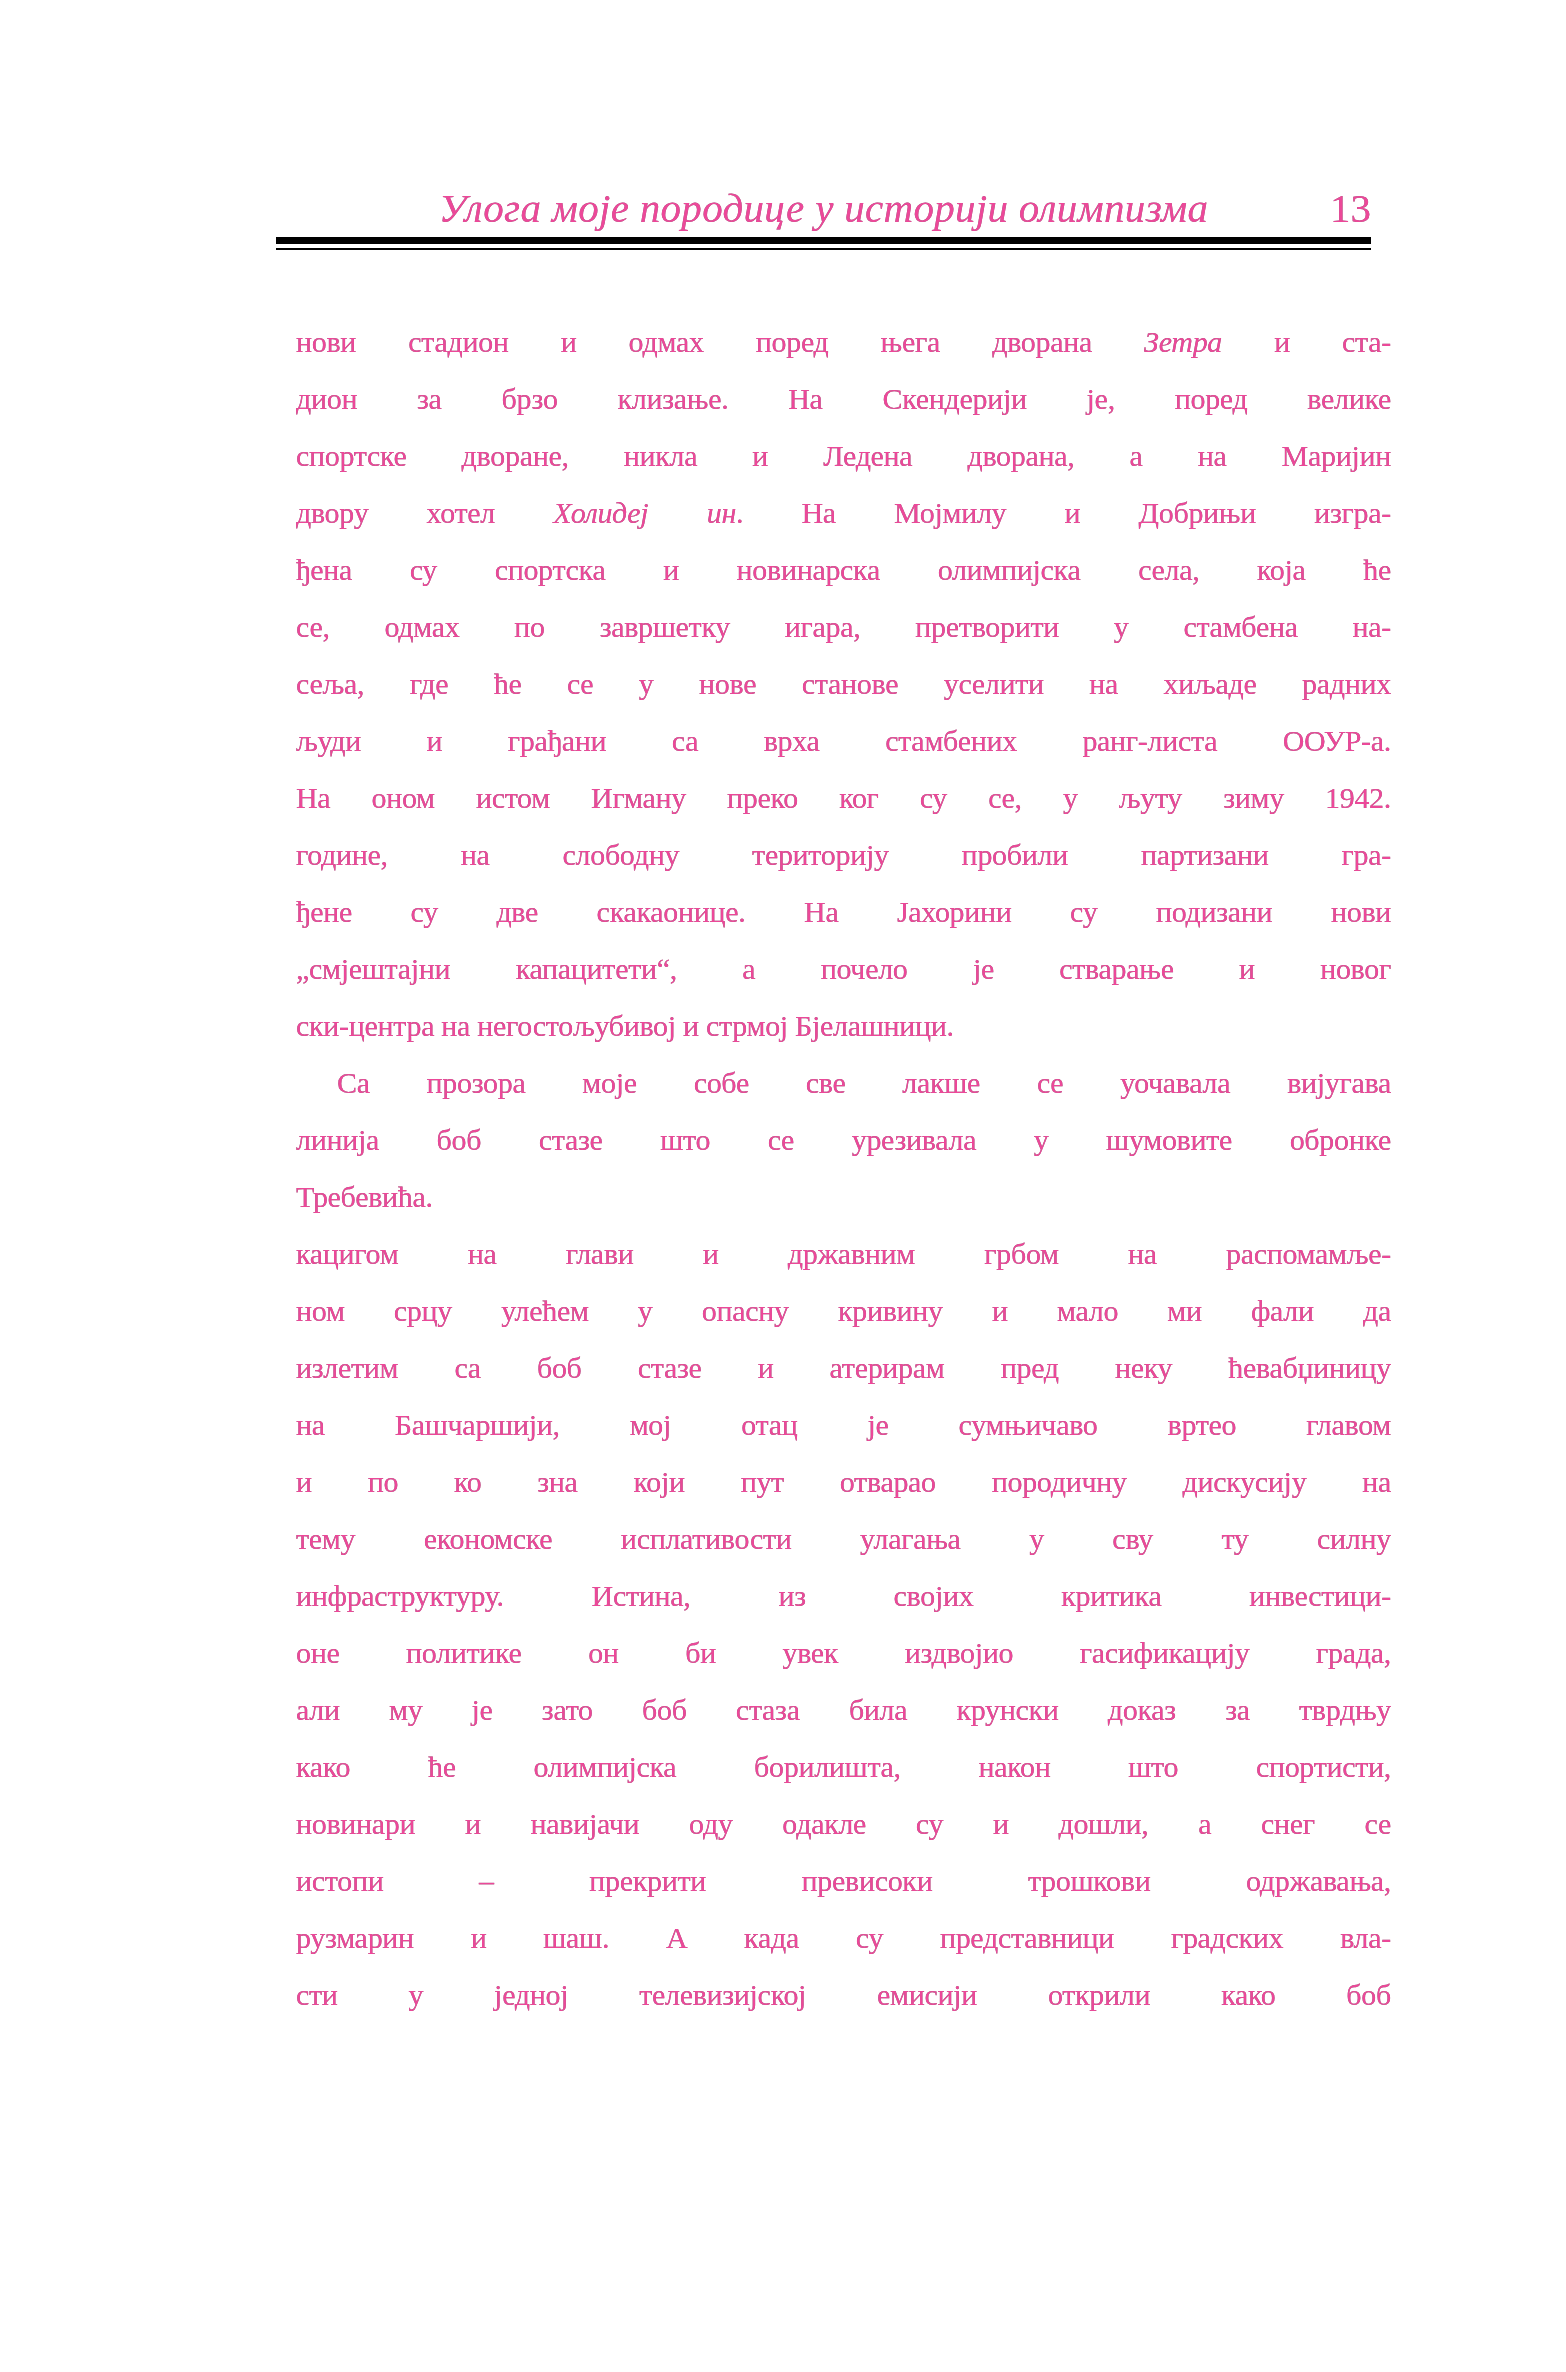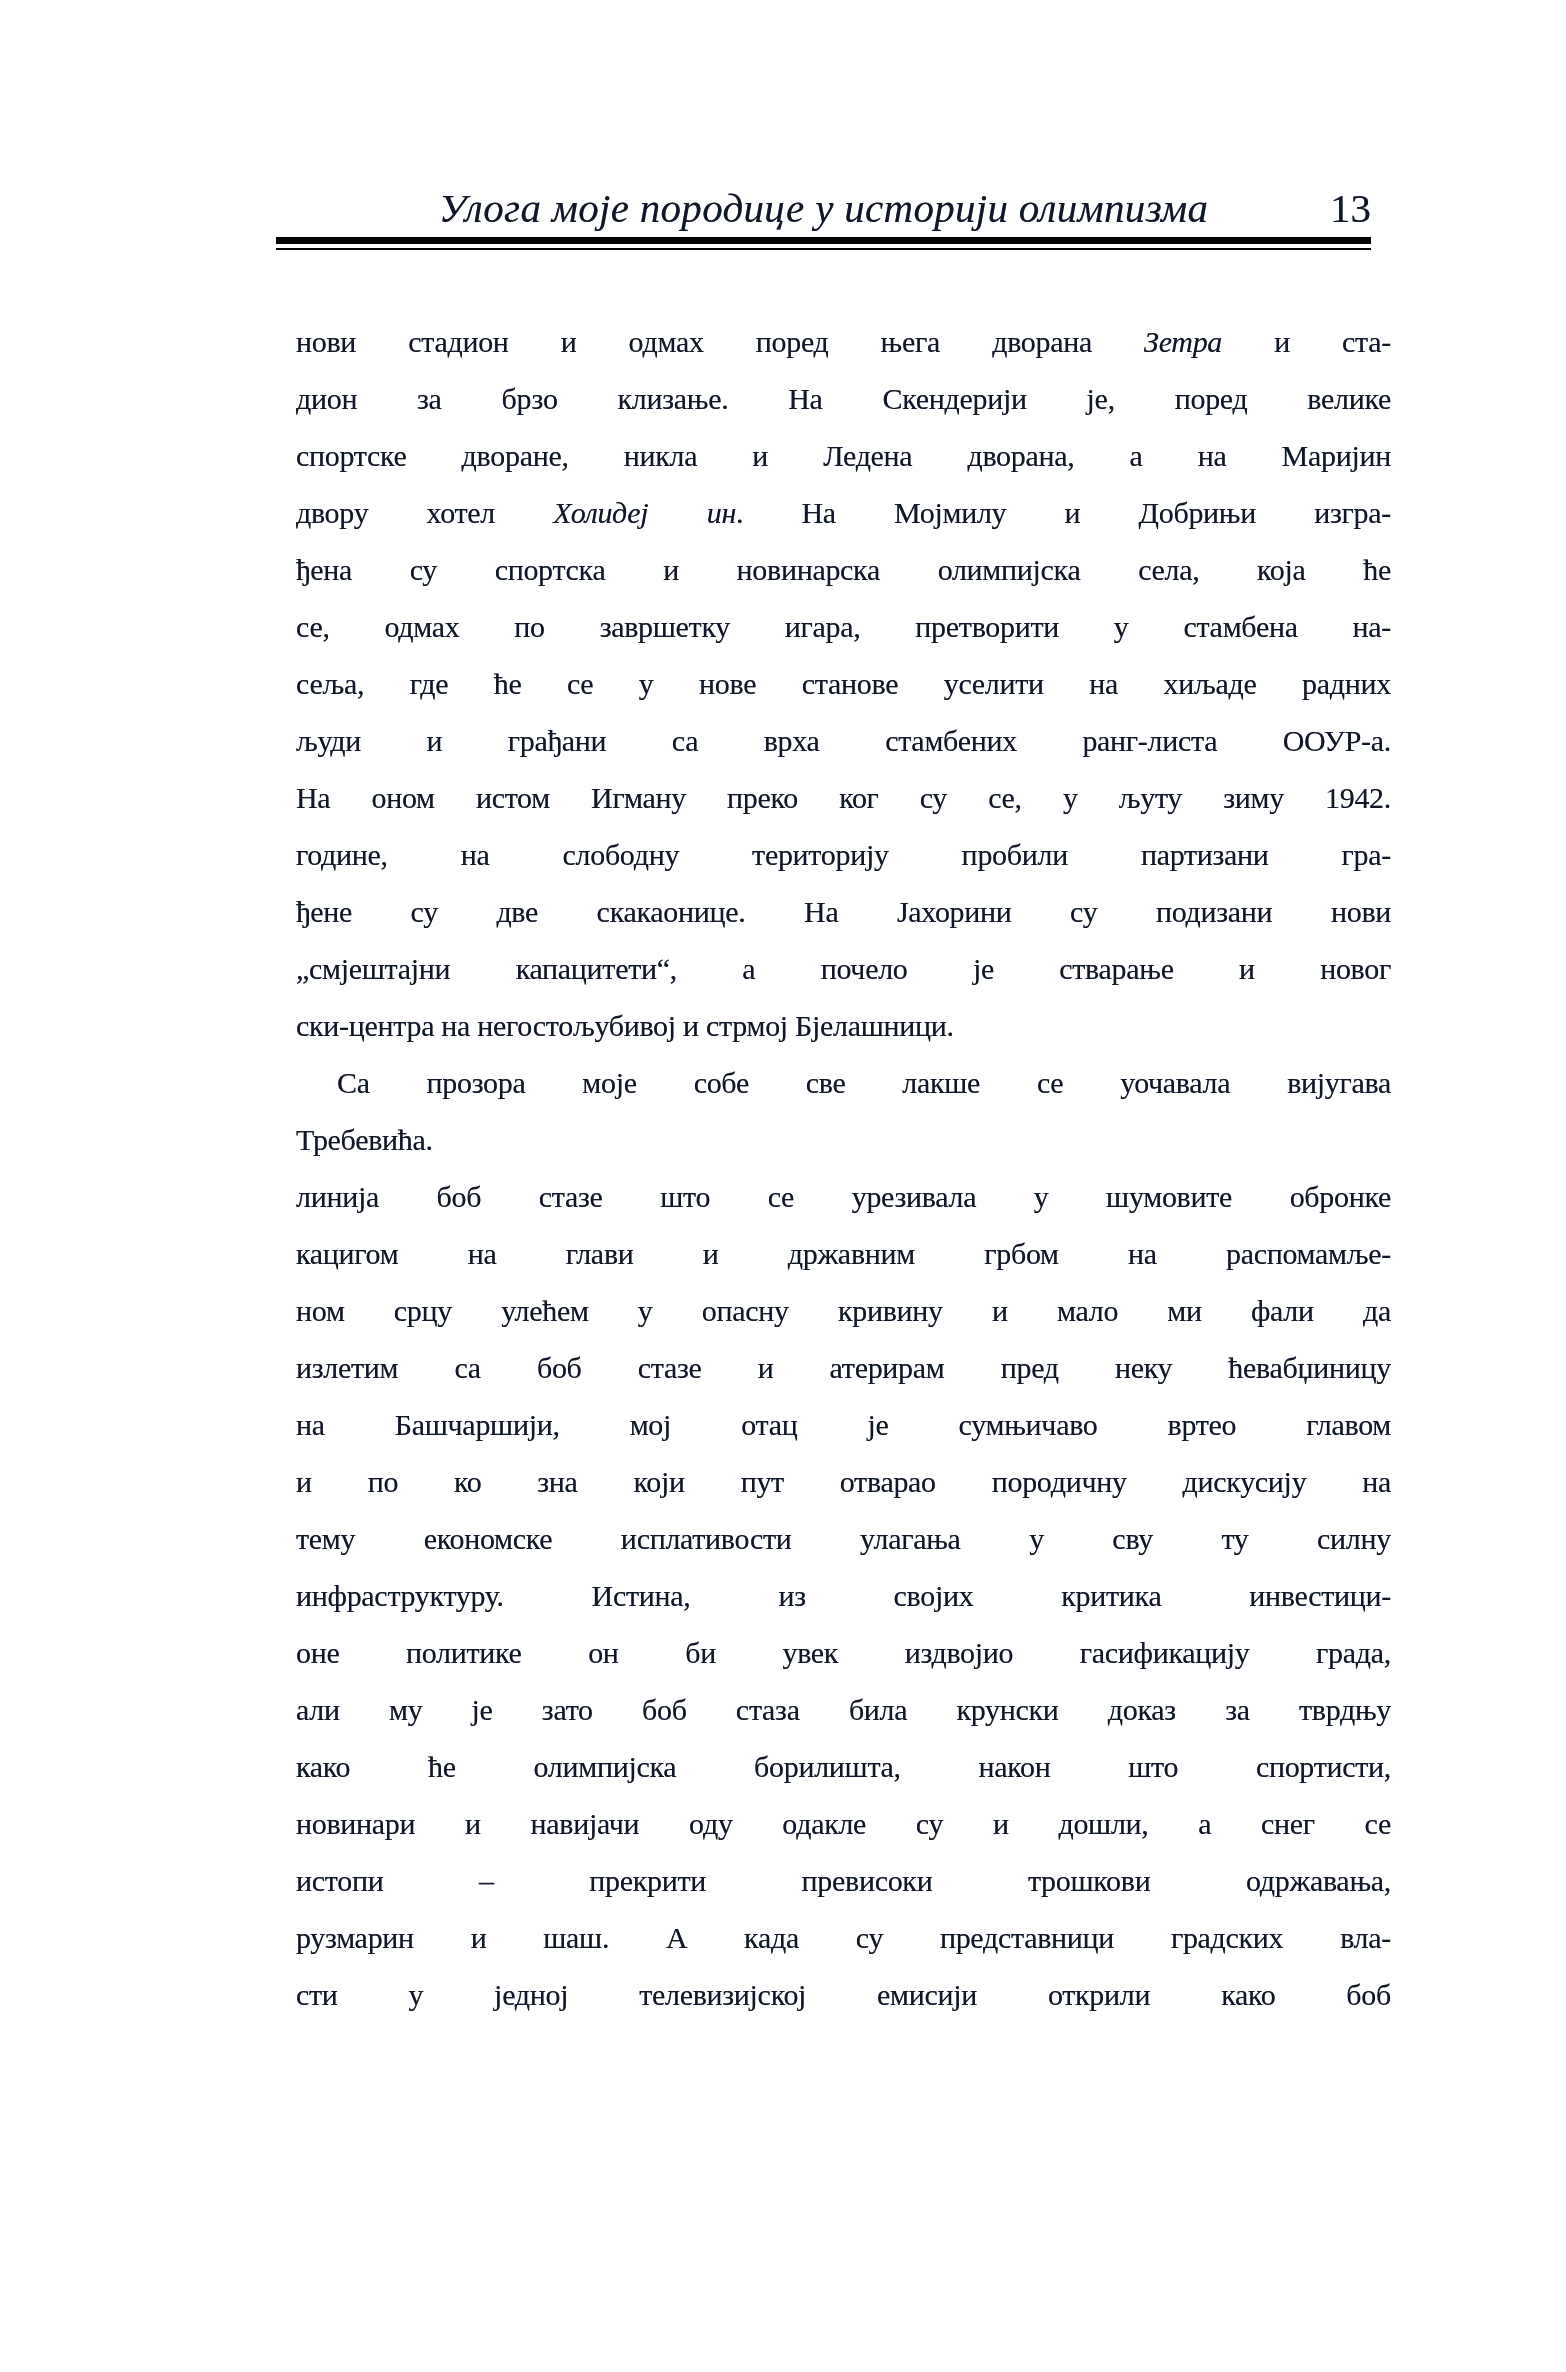--- a/index.html
+++ b/index.html
@@ -6,21 +6,21 @@
     margin: 0;
     padding: 0;
     background: #ffffff;
   }
   .page {
     position: relative;
     width: 1566px;
     height: 2373px;
     background: #ffffff;
     font-family: "Liberation Serif", "DejaVu Serif", serif;
-    color: #0f172a;
+    color: #ec4899;
     overflow: hidden;
   }
   .running-header {
     position: absolute;
     left: 276px;
     top: 183px;
     width: 1095px;
     height: 55px;
   }
   .running-header .title {
@@ -106,22 +106,22 @@
         <div class="line">сеља, где ће се у нове станове уселити на хиљаде радних</div>
         <div class="line">људи и грађани са врха стамбених ранг-листа ООУР-а.</div>
         <div class="line">На оном истом Игману преко ког су се, у љуту зиму 1942.</div>
         <div class="line">године, на слободну територију пробили партизани гра-</div>
         <div class="line">ђене су две скакаонице. На Јахорини су подизани нови</div>
         <div class="line">„смјештајни капацитети“, а почело је стварање и новог</div>
         <div class="line last">ски-центра на негостољубивој и стрмој Бјелашници.</div>
       </div>
       <div class="paragraph">
         <div class="line indent">Са прозора моје собе све лакше се уочавала вијугава</div>
+        <div class="line">линија боб стазе што се урезивала у шумовите обронке</div>
         <div class="line last">Требевића.</div>
-        <div class="line">линија боб стазе што се урезивала у шумовите обронке</div>
       </div>
       <div class="paragraph">
         <div class="line">кацигом на глави и државним грбом на распомамље-</div>
         <div class="line">ном срцу улећем у опасну кривину и мало ми фали да</div>
         <div class="line">излетим са боб стазе и атерирам пред неку ћевабџиницу</div>
         <div class="line">на Башчаршији, мој отац је сумњичаво вртео главом</div>
         <div class="line">и по ко зна који пут отварао породичну дискусију на</div>
         <div class="line">тему економске исплативости улагања у сву ту силну</div>
         <div class="line">инфраструктуру. Истина, из својих критика инвестици-</div>
         <div class="line">оне политике он би увек издвојио гасификацију града,</div>

